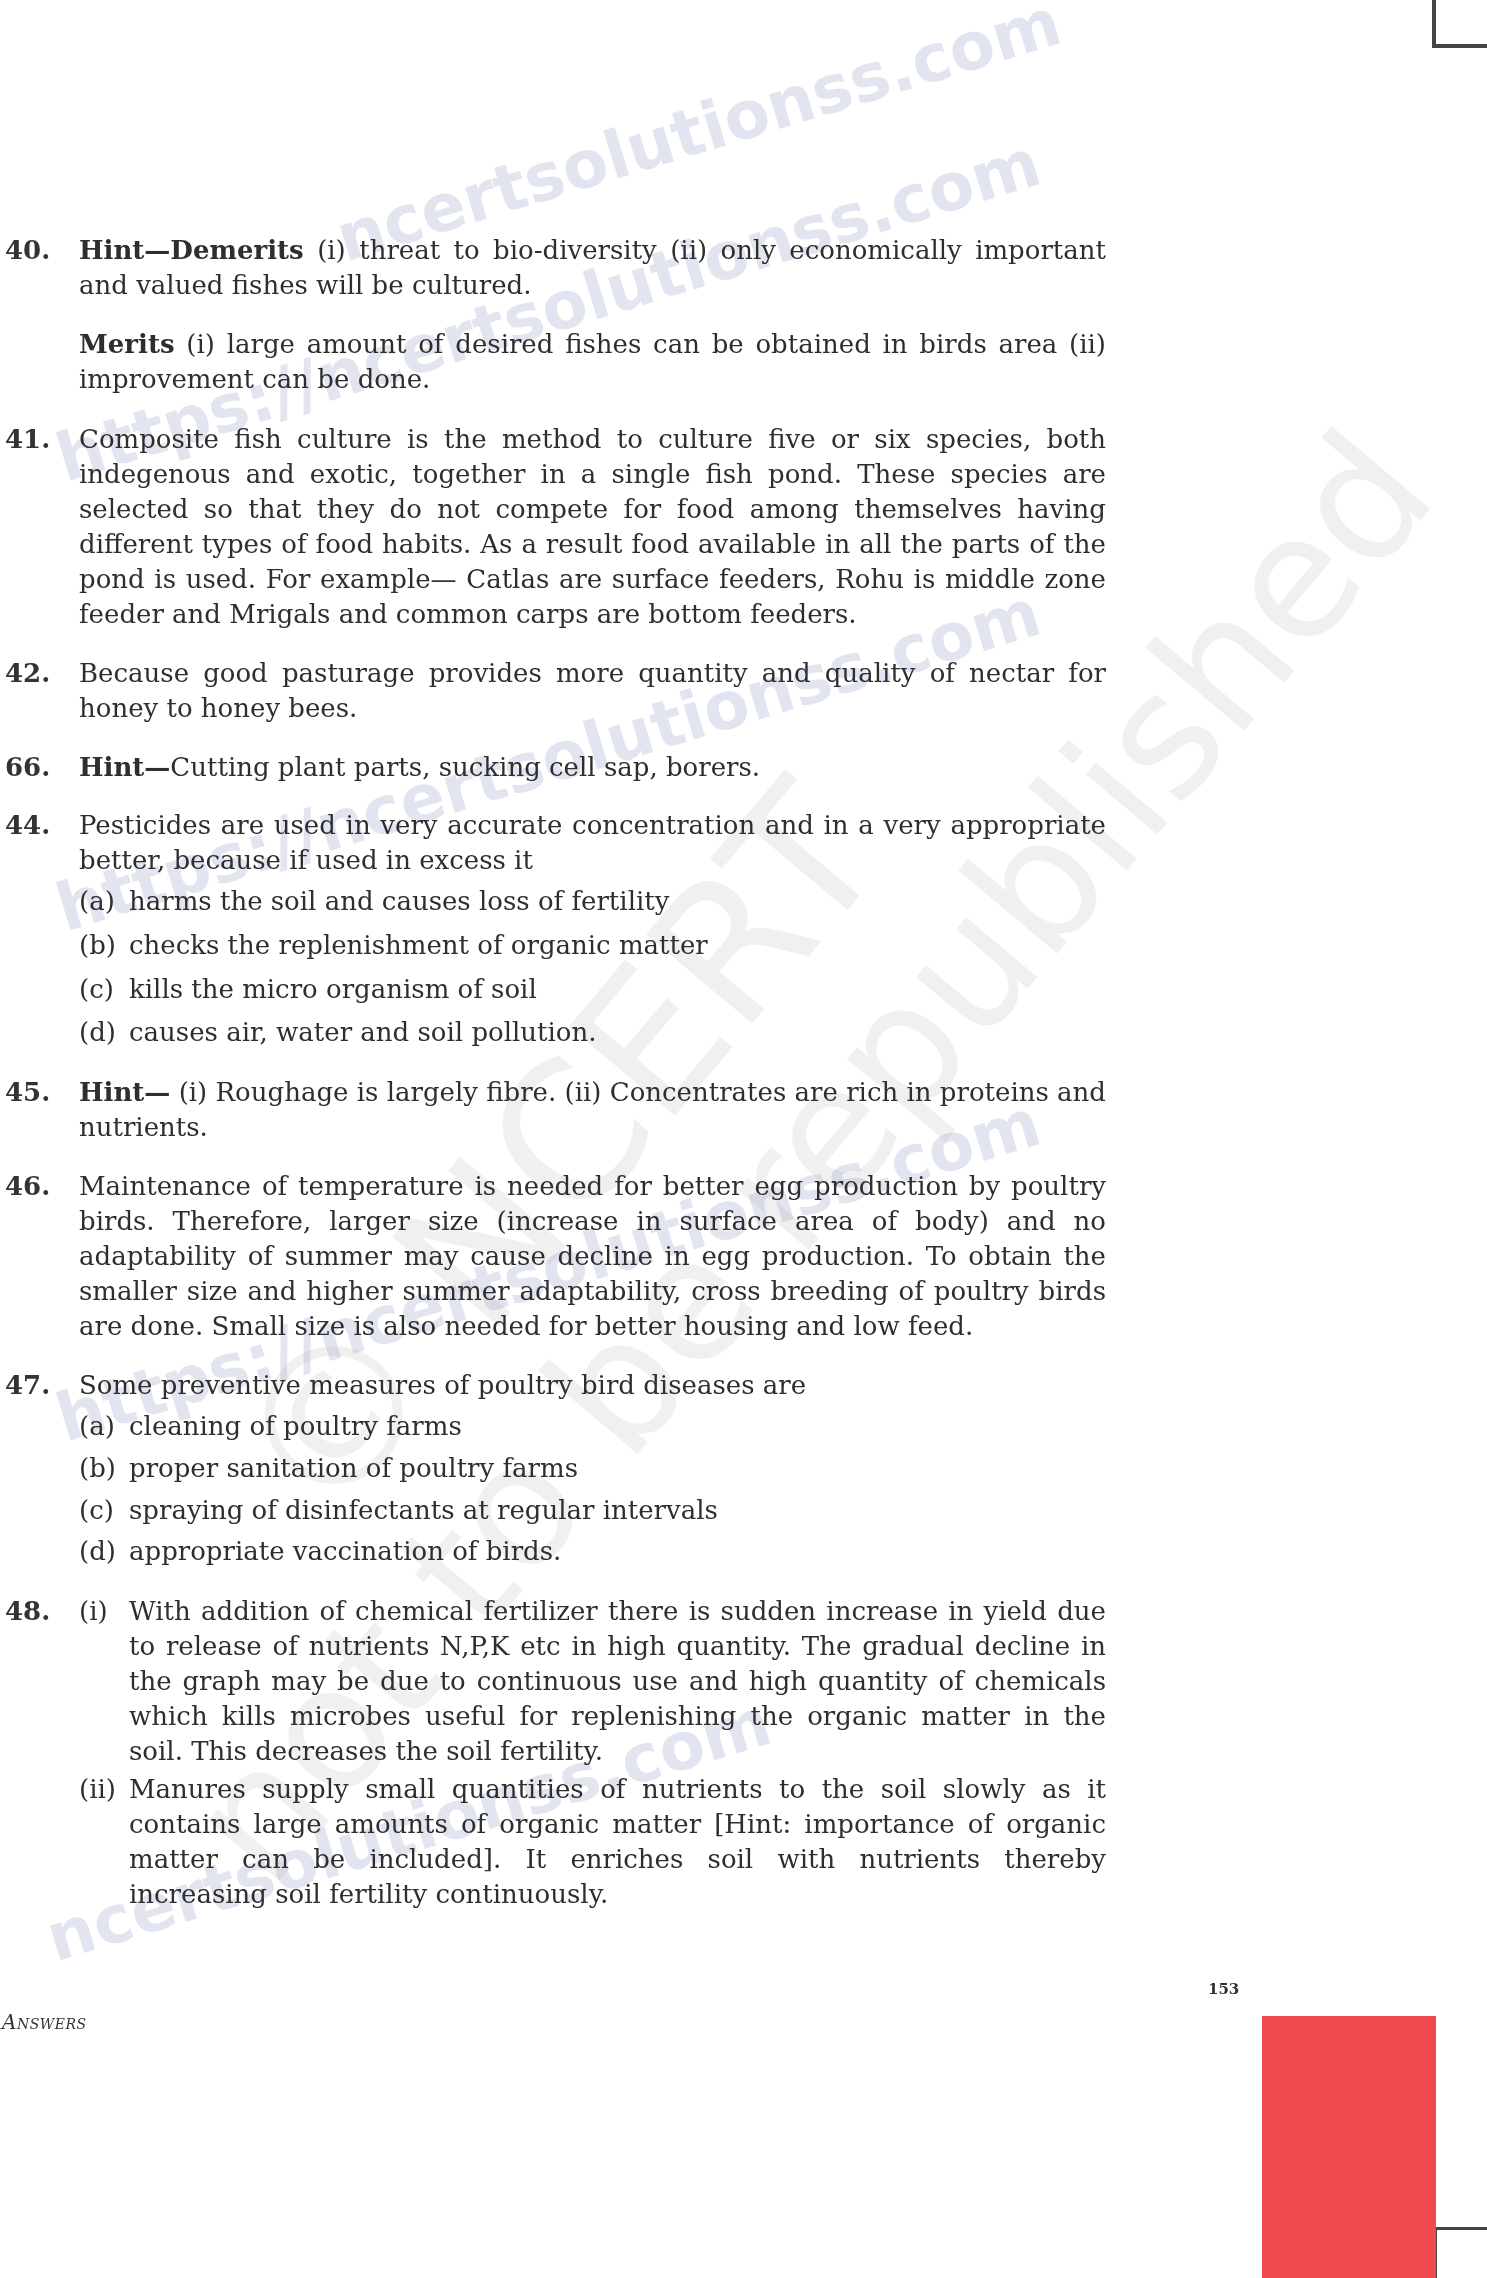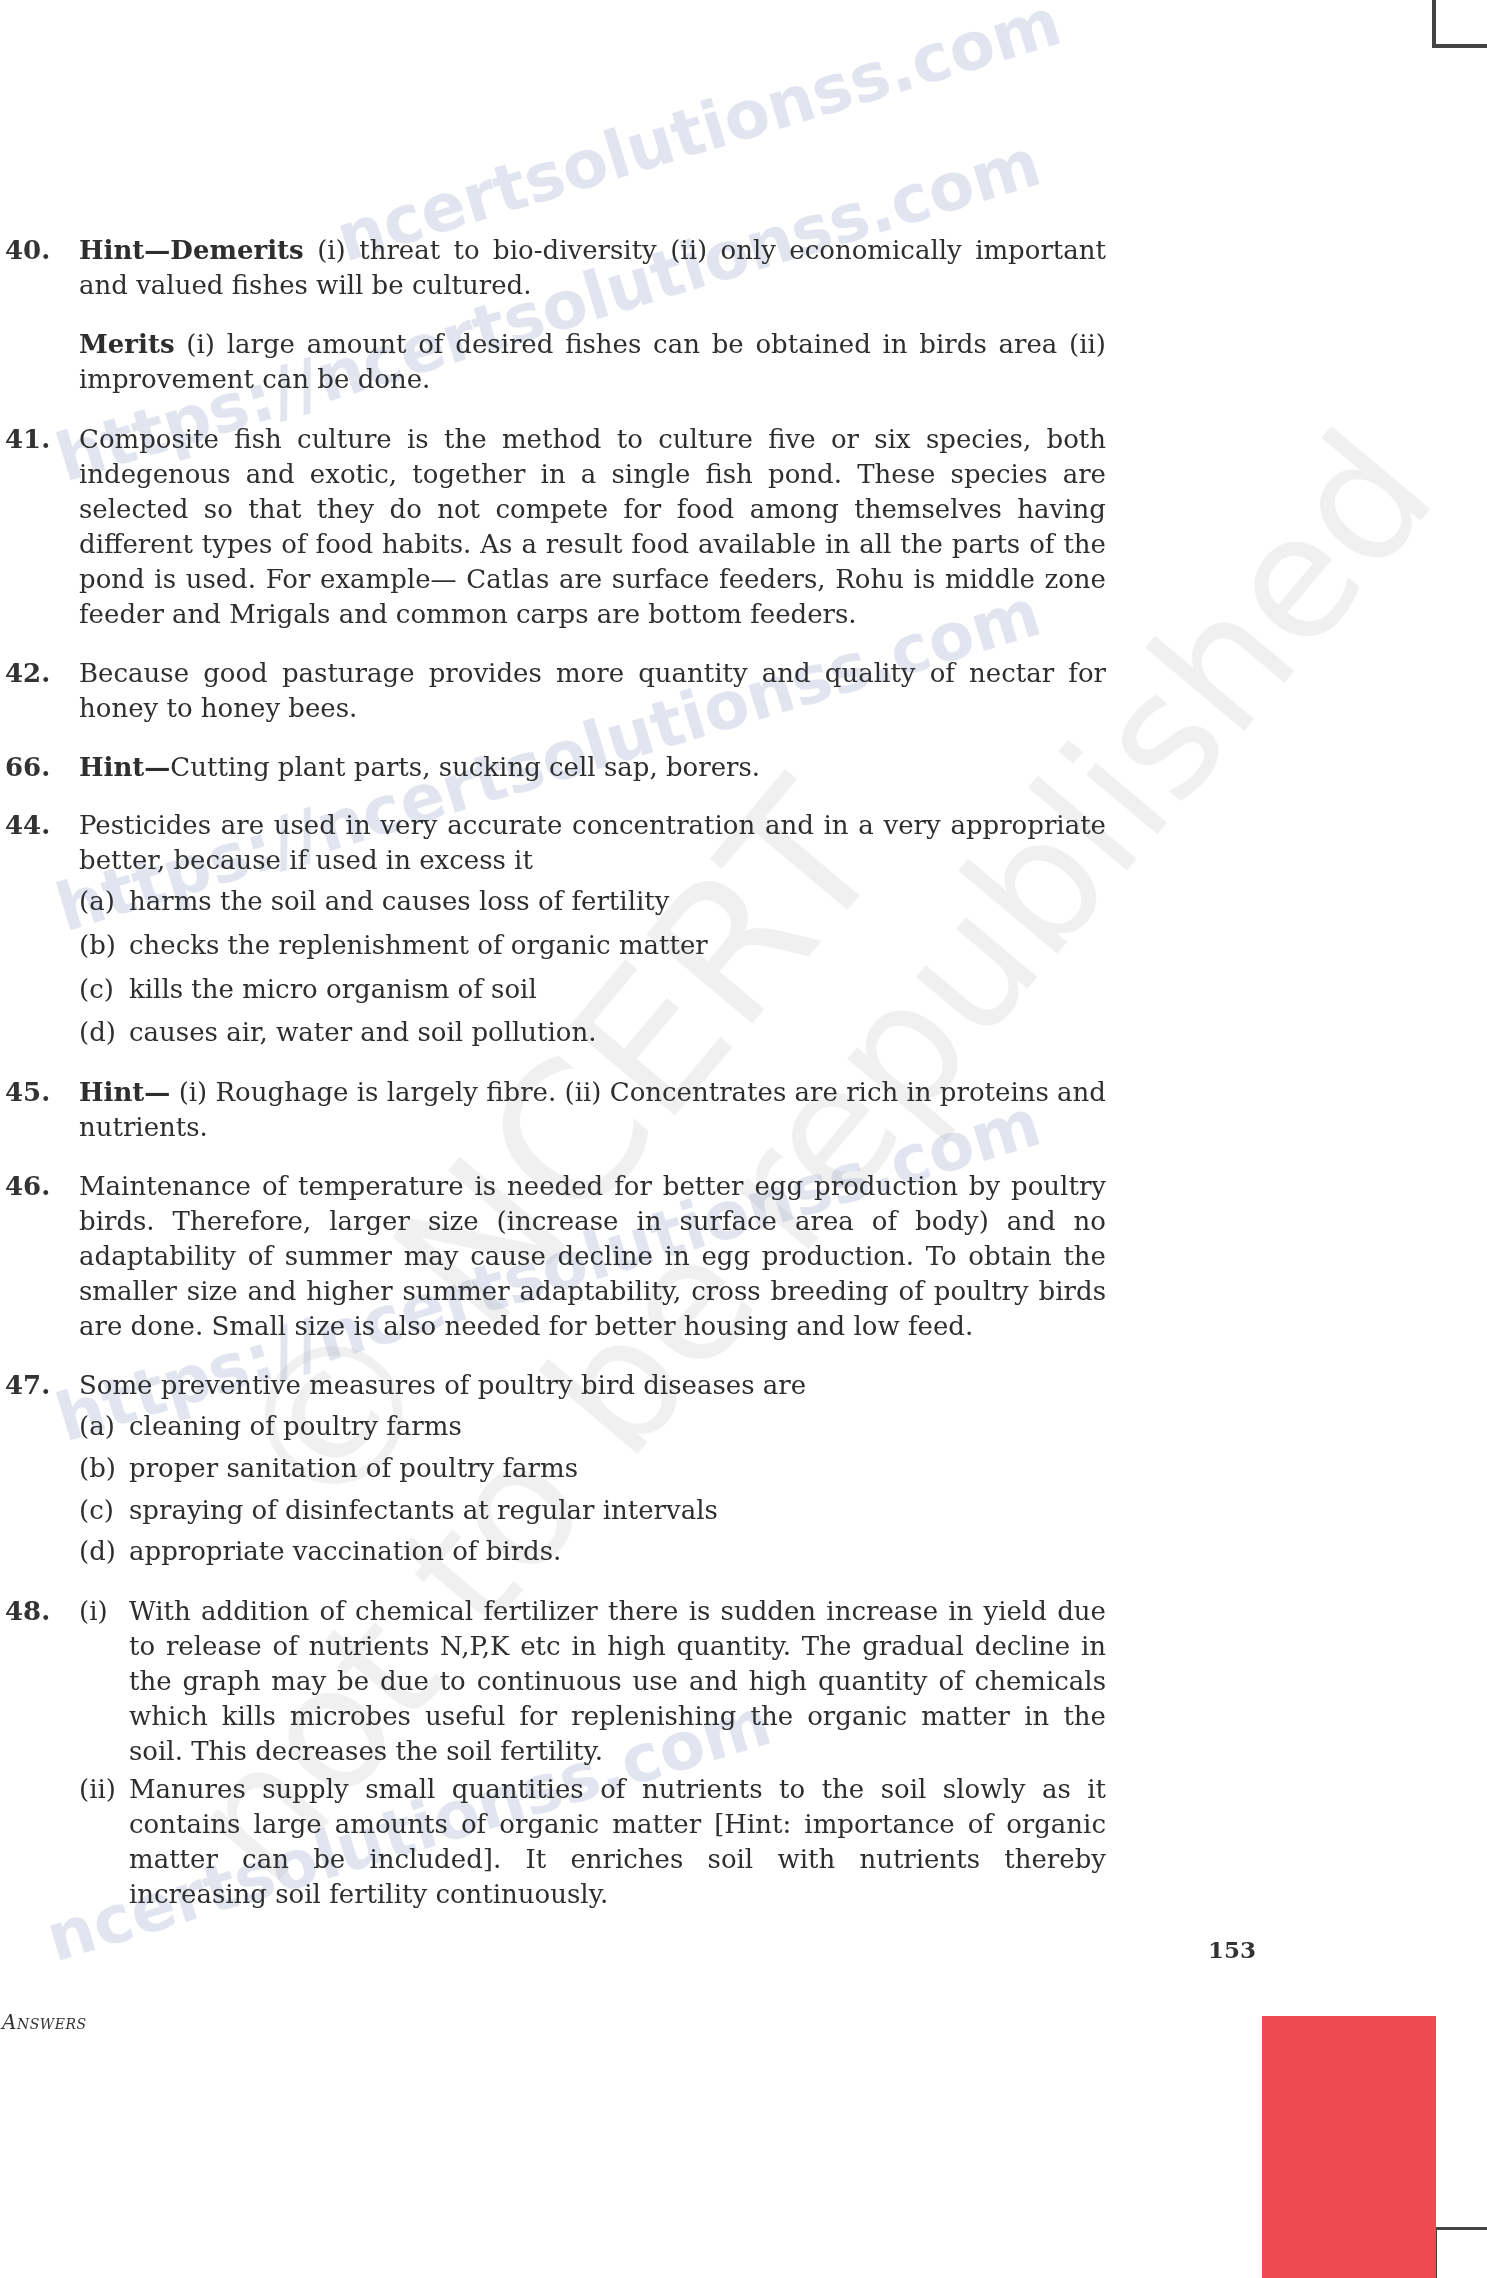--- a/index.html
+++ b/index.html
@@ -28,21 +28,21 @@
   .qbody p { margin: 0; }
   .qbody p.gap { margin-top: 24px; }
   .b { font-weight: bold; }
   .sub { position: relative; margin-left: 79px; }
   .sub .lbl { position: absolute; left: 0; top: 0; }
   .sub .txt { display: block; margin-left: 50px; text-align: justify; }
 
   
   .footer-label { position: absolute; left: 2px; top: 2010px; font-size: 20px; font-style: italic;
                   font-variant: small-caps; color: #333; letter-spacing: 0.5px; }
-  .page-number { position: absolute; left: 1208px; top: 1936px; font-size: 23px; font-weight: bold; color: #333; }
+  .page-number { position: absolute; left: 1208px; top: 1980px; font-size: 15px; font-weight: bold; color: #333; }
   .red-tab { position: absolute; left: 1262px; top: 2016px; width: 174px; height: 262px; background: #ee4a50; }
 </style>
 </head>
 <body>
 
 <div class="page">
 
   <div class="crop-top-v"></div>
   <div class="crop-top-h"></div>
   <div class="crop-bot-h"></div>

